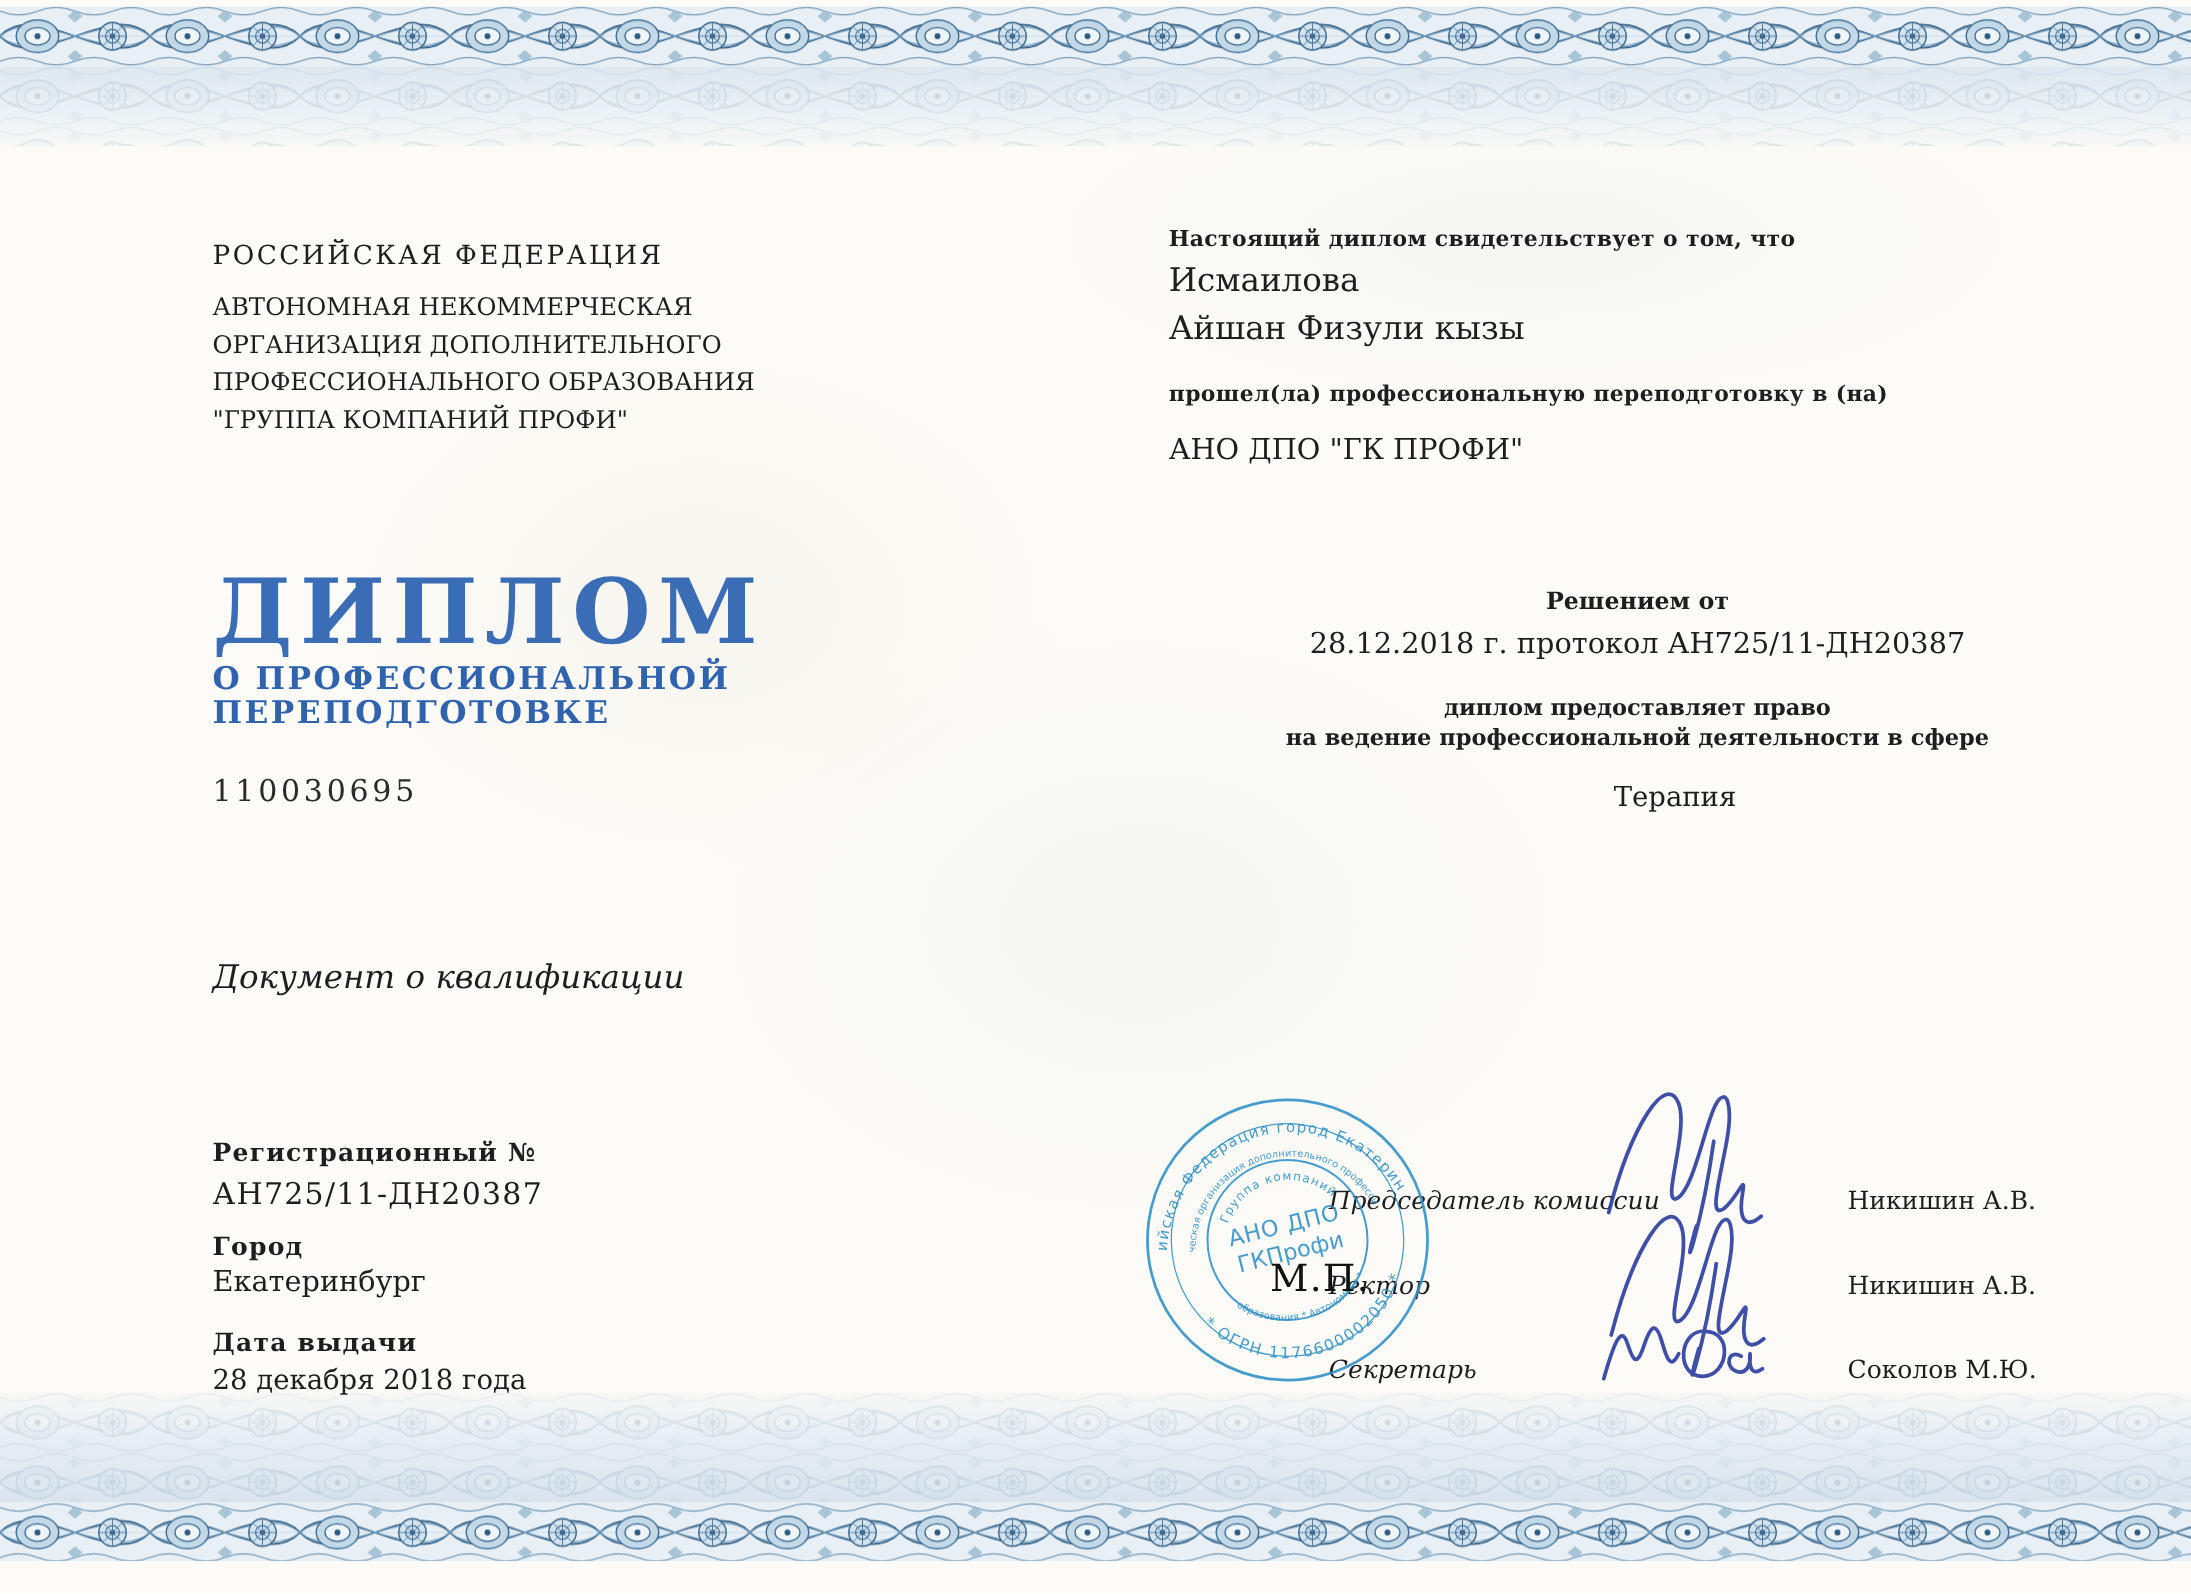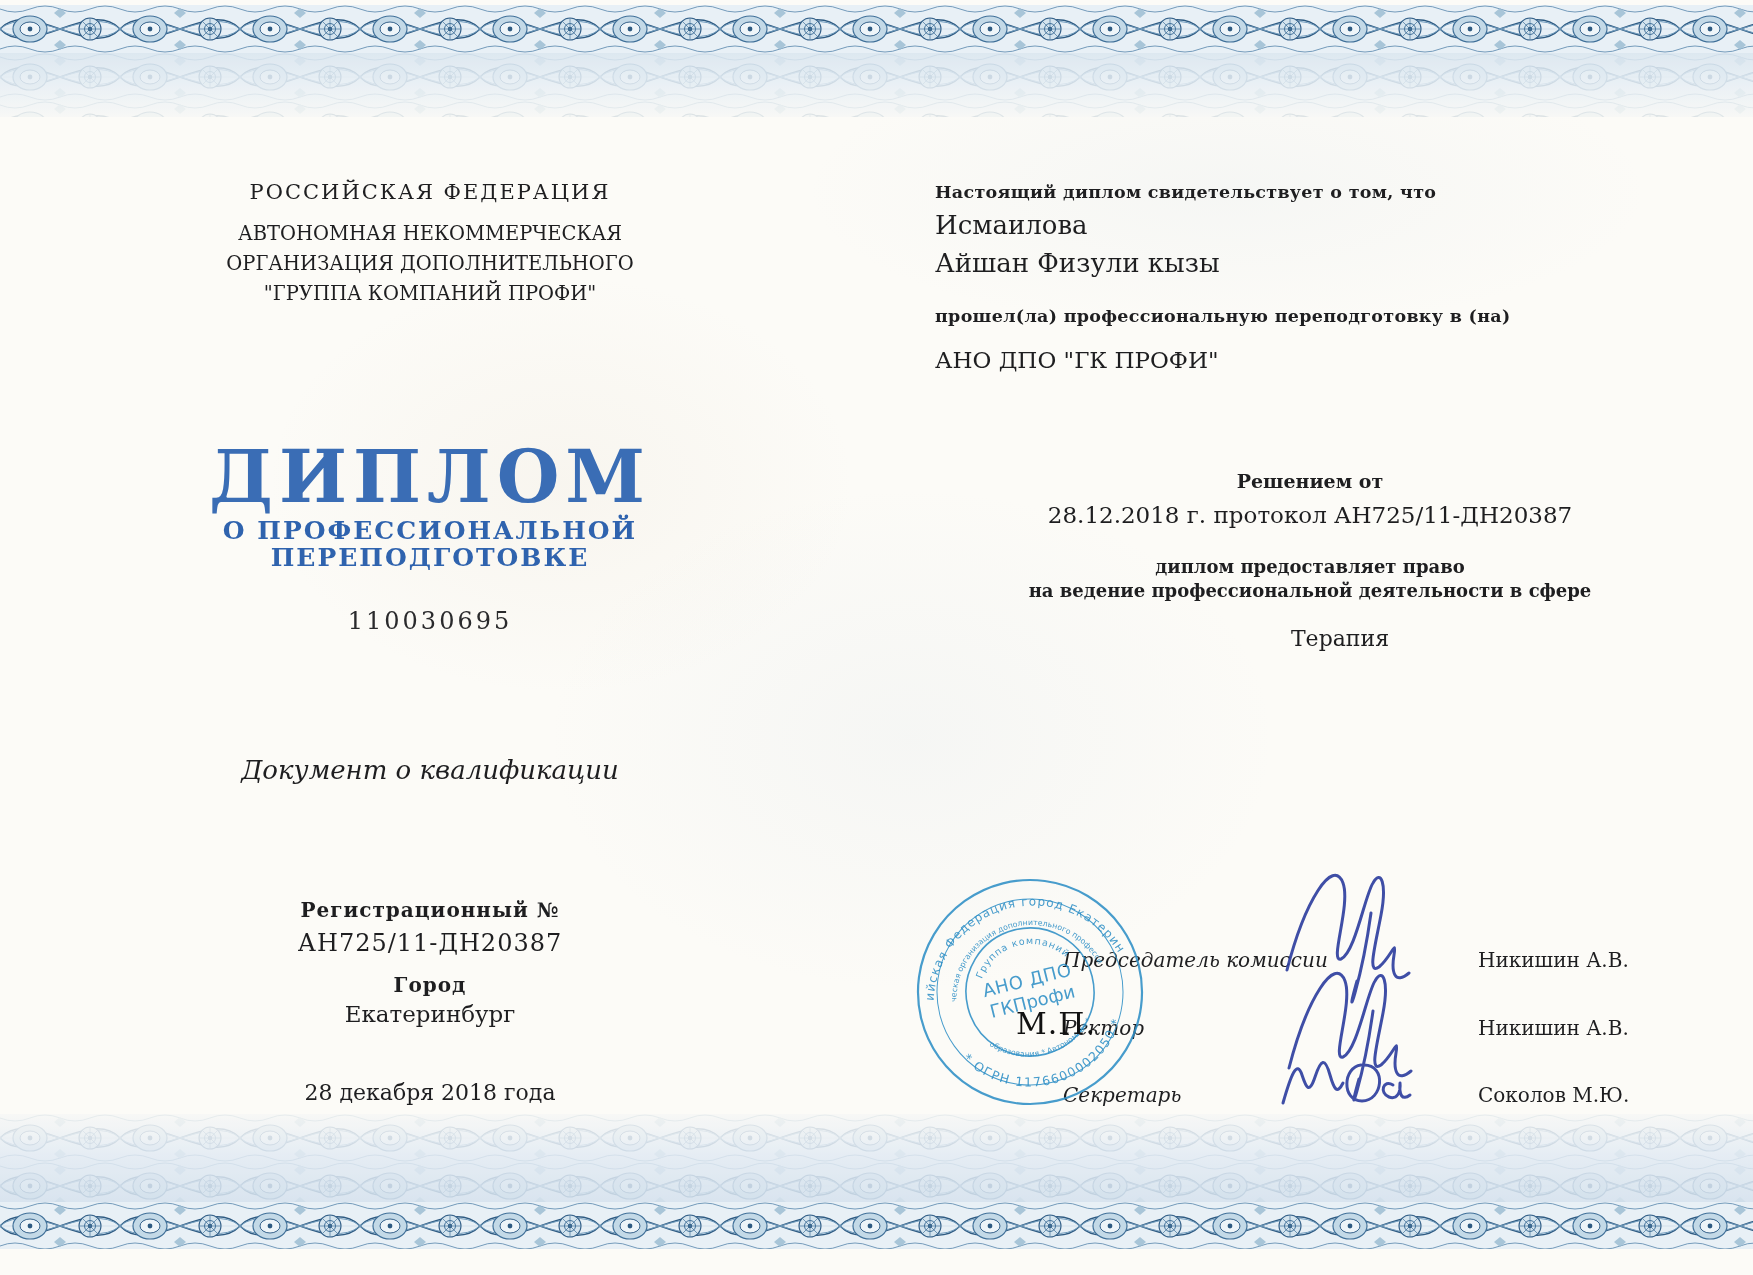--- a/index.html
+++ b/index.html
@@ -15,21 +15,21 @@
   .abs{position:absolute;}
   
   .strip{position:absolute;left:0;width:1753px;}
   .strip.top{top:5px;height:48px;}
   .strip.bottom{top:1202px;height:47px;}
   .band{position:absolute;left:0;width:1753px;}
   .band.top{top:53px;height:64px;background:linear-gradient(180deg,#dce7f0 0%,#e9f0f5 45%,#fbfaf6 100%);}
   .band.bottom{top:1114px;height:88px;background:linear-gradient(0deg,#d7e3ee 0%,#e6edf4 55%,#fbfaf6 100%);}
   .band svg{display:block;opacity:.14;}
   
-  .lcol{left:170px;width:520px;text-align:center;}
+  .lcol{left:170px;width:520px;text-align:left;margin-top:12px;}
   .country{top:180px;font-size:21px;letter-spacing:2px;}
   .orgname{top:219px;font-size:19.5px;line-height:30px;}
   .doctitle{top:434px;font-size:72px;letter-spacing:6px;color:#3a6db5;font-weight:bold;}
   .docsub{top:517px;font-size:25px;font-weight:bold;letter-spacing:2px;line-height:27px;color:#2f63ae;}
   .blanknum{top:607px;font-size:24px;letter-spacing:3px;color:#2a2a2c;}
   .qualif{top:755px;font-size:26px;font-style:italic;}
   .reg-label{top:898px;font-size:20px;font-weight:bold;letter-spacing:1px;}
   .reg-value{top:929px;font-size:24px;letter-spacing:1px;}
   .city-label{top:973px;font-size:20px;font-weight:bold;letter-spacing:1px;}
   .city-value{top:1001px;font-size:23px;}
@@ -100,38 +100,40 @@
 
   <svg class="strip bottom" width="1753" height="47" xmlns="http://www.w3.org/2000/svg">
     <rect width="1753" height="47" fill="url(#guil)"></rect>
   </svg>
 
   <div class="abs lcol country">РОССИЙСКАЯ ФЕДЕРАЦИЯ</div>
 
   <div class="abs lcol orgname">
     <div>АВТОНОМНАЯ НЕКОММЕРЧЕСКАЯ</div>
     <div>ОРГАНИЗАЦИЯ ДОПОЛНИТЕЛЬНОГО</div>
+    <div>ПРОФЕССИОНАЛЬНОГО ОБРАЗОВАНИЯ</div>
     <div>"ГРУППА КОМПАНИЙ ПРОФИ"</div>
   </div>
 
   <div class="abs lcol doctitle">ДИПЛОМ</div>
 
   <div class="abs lcol docsub">
     <div>О ПРОФЕССИОНАЛЬНОЙ</div>
     <div>ПЕРЕПОДГОТОВКЕ</div>
   </div>
 
   <div class="abs lcol blanknum">110030695</div>
 
   <div class="abs lcol qualif">Документ о квалификации</div>
 
   <div class="abs lcol reg-label">Регистрационный №</div>
   <div class="abs lcol reg-value">АН725/11-ДН20387</div>
   <div class="abs lcol city-label">Город</div>
   <div class="abs lcol city-value">Екатеринбург</div>
+  <div class="abs lcol date-label">Дата выдачи</div>
   <div class="abs lcol date-value">28 декабря 2018 года</div>
 
   <div class="abs rcol intro">Настоящий диплом свидетельствует о том, что</div>
   <div class="abs rcol surname">Исмаилова</div>
   <div class="abs rcol given">Айшан Физули кызы</div>
   <div class="abs rcol completed">прошел(ла) профессиональную переподготовку в (на)</div>
   <div class="abs rcol institution">АНО ДПО "ГК ПРОФИ"</div>
 
   <div class="abs dcol dec-label">Решением от</div>
   <div class="abs dcol dec-value">28.12.2018 г. протокол АН725/11-ДН20387</div>

